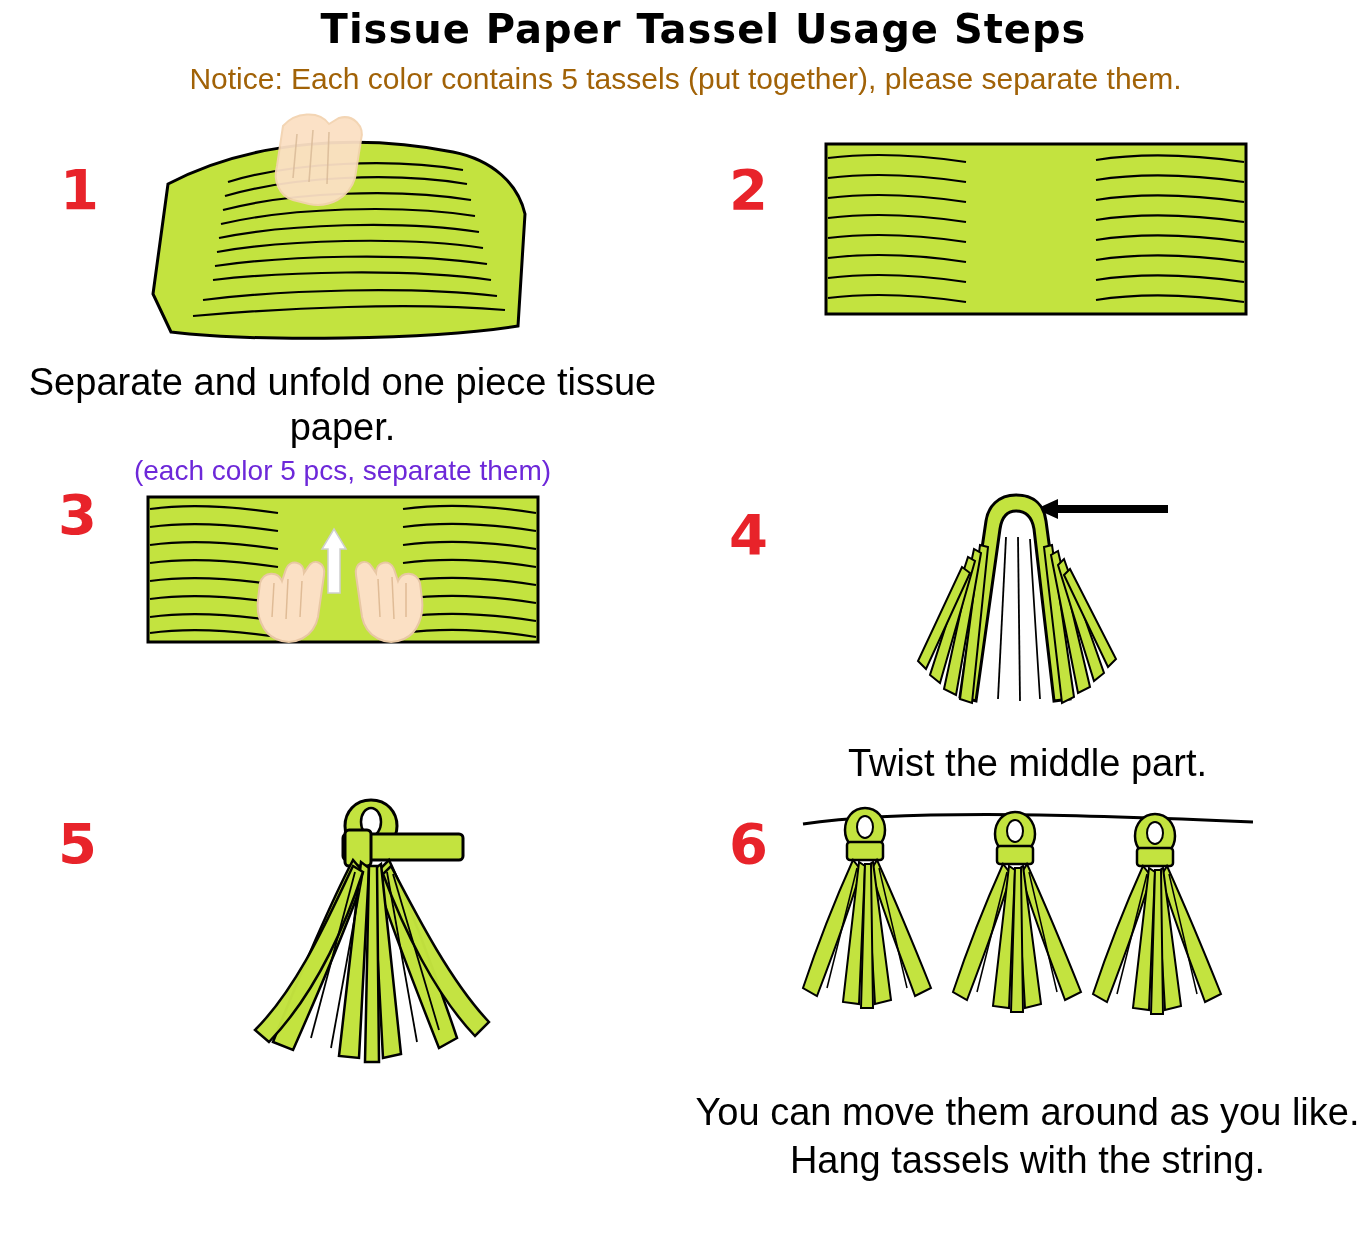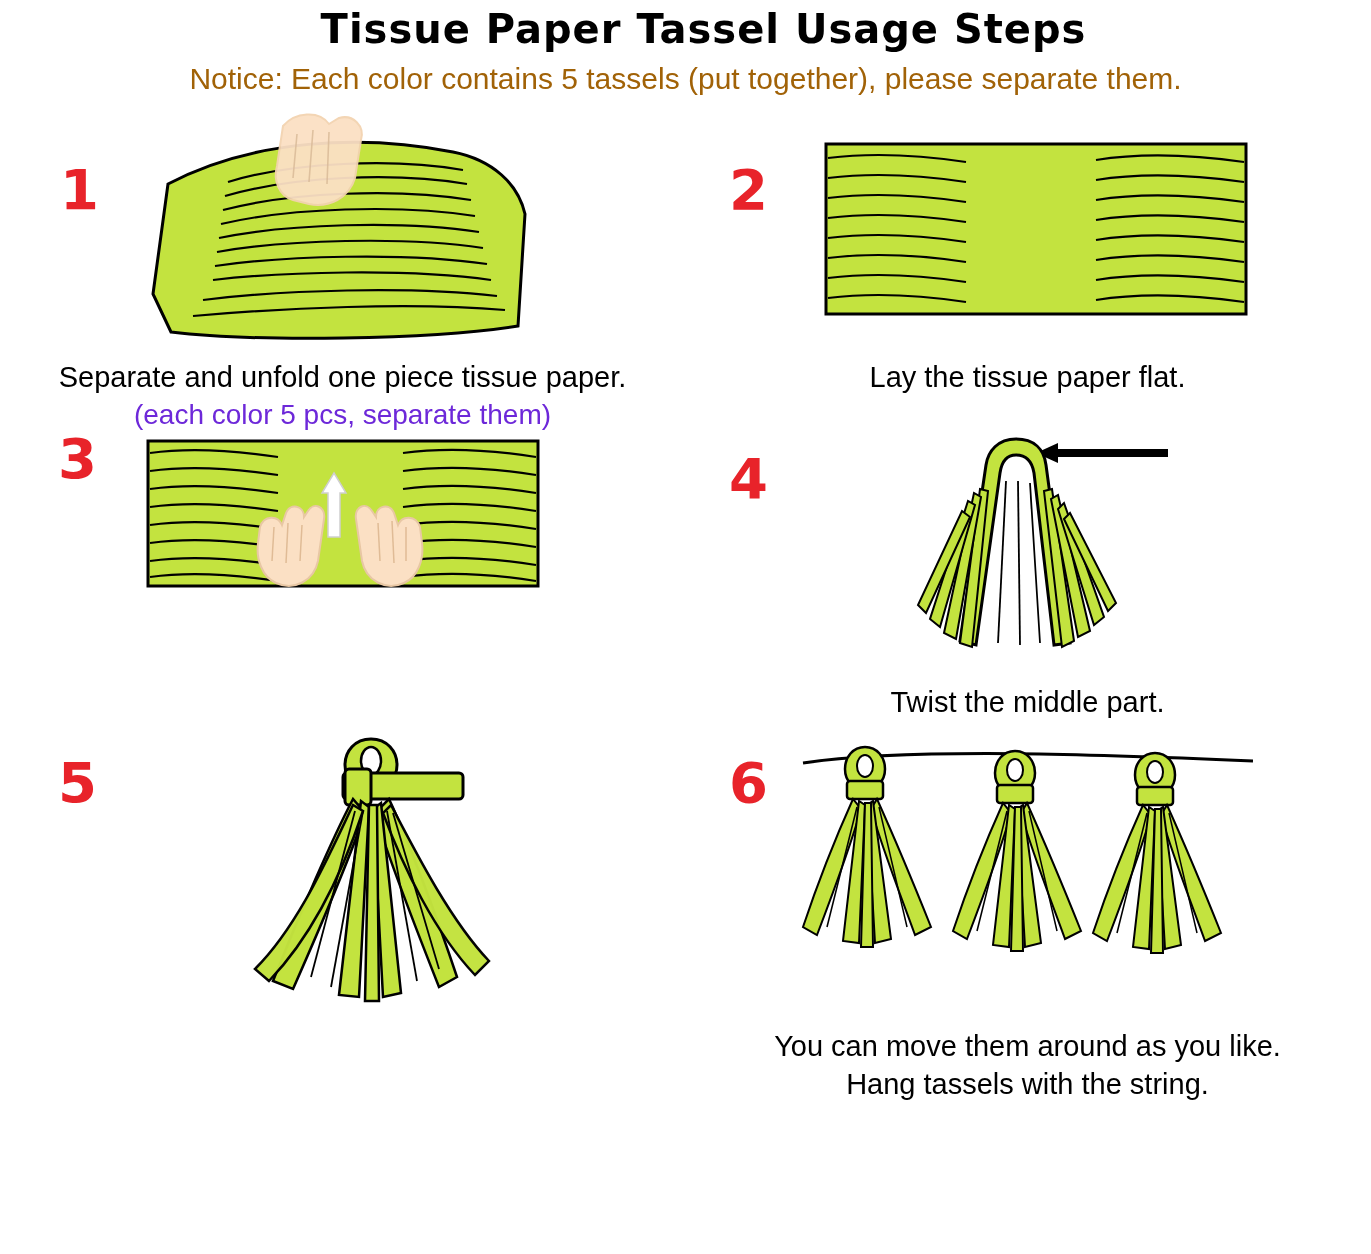--- a/index.html
+++ b/index.html
@@ -51,21 +51,21 @@
   .stepnum {
     position: absolute;
     color: #e8232a;
     font-size: 56px;
     font-weight: bold;
     font-family: "DejaVu Sans", sans-serif;
     line-height: 1;
   }
   .caption {
     text-align: center;
-    font-size: 29px;
+    font-size: 38px;
     line-height: 1.18;
     margin-top: 4px;
   }
   .caption.red {
     color: #6d28d9;
     font-size: 28px;
   }
   .art {
     position: relative;
     height: 250px;
@@ -150,23 +150,20 @@
                 <path d="M280 36 C330 28 386 32 428 38"></path>
                 <path d="M280 56 C330 48 386 52 428 58"></path>
                 <path d="M280 76 C330 68 386 72 428 78"></path>
                 <path d="M280 96 C330 88 386 92 428 98"></path>
                 <path d="M280 116 C330 108 386 112 428 118"></path>
                 <path d="M280 136 C330 128 386 132 428 138"></path>
                 <path d="M280 156 C330 148 386 152 428 158"></path>
               </g>
             </g>
           </svg>
-        </div>
-        <div class="capblock">
-          <div class="caption">Lay the tissue paper flat.</div>
         </div>
       </div>
 
     </div>
 
     <div class="row r2">
 
       <div class="cell">
         <div class="stepnum" style="left:58px; top:0px;">3</div>
         <div class="art" style="height:250px;">

